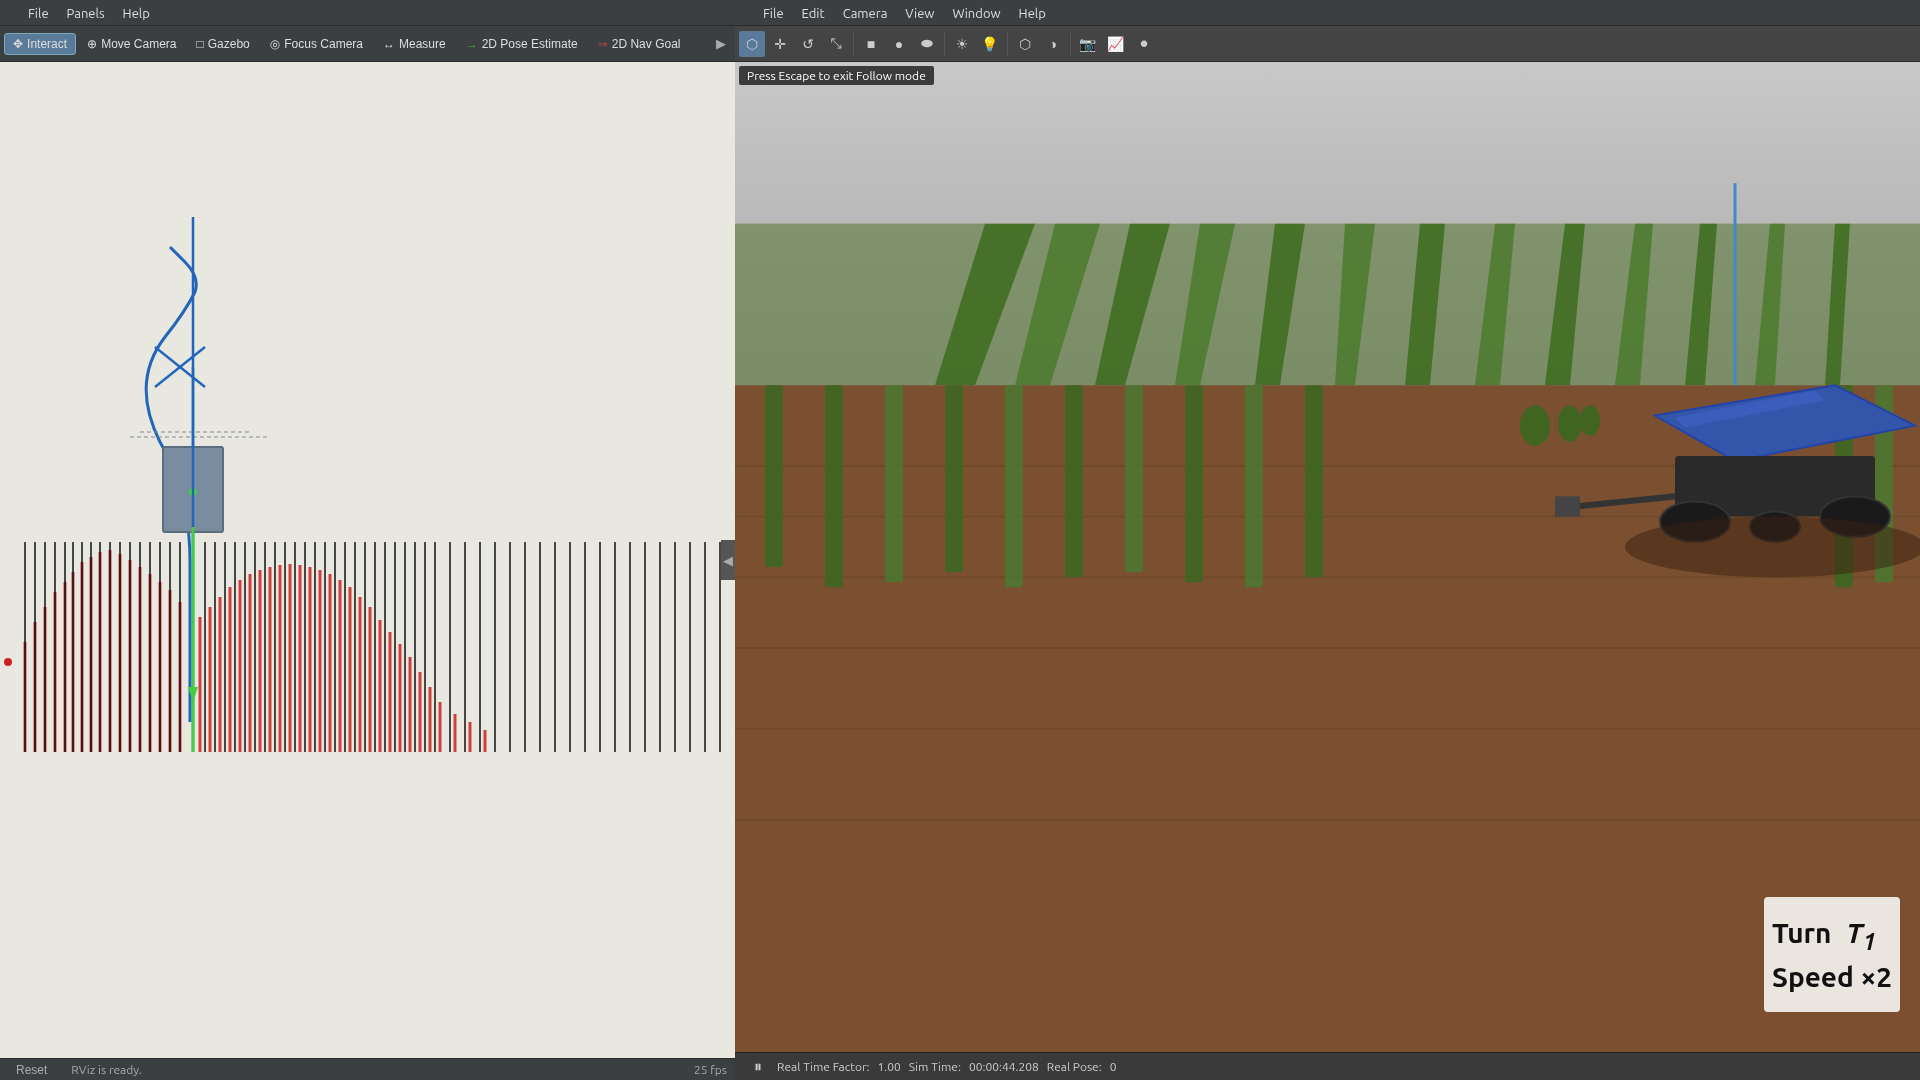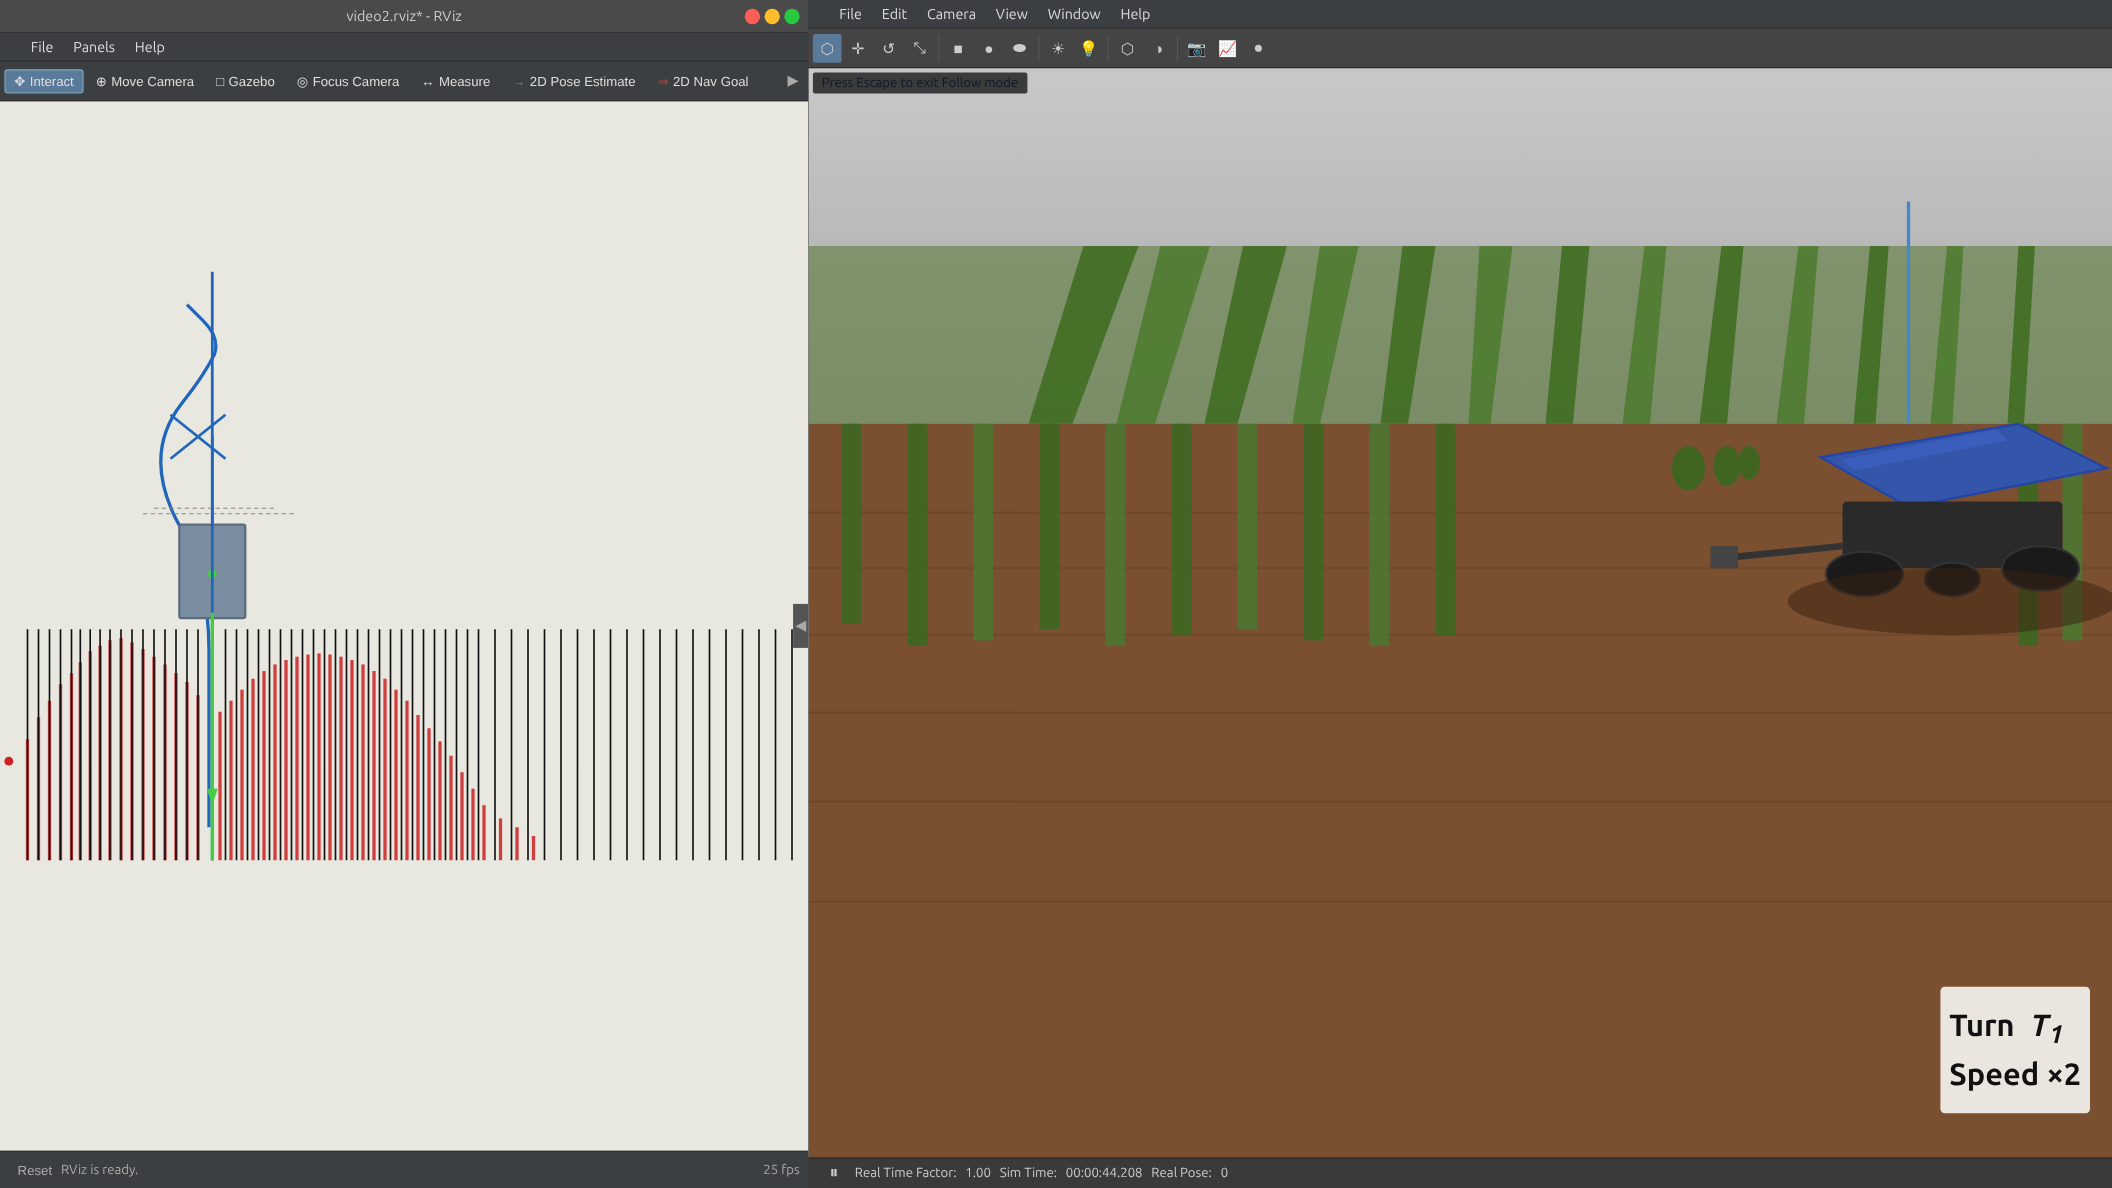--- a/index.html
+++ b/index.html
@@ -108,29 +108,29 @@
     
     .rviz-viewport {
       flex: 1;
       background: #e8e8e0;
       position: relative;
       overflow: hidden;
     }
 
     
     .status-bar {
-      height: 34px;
+      height: 22px;
       background: #3c3f41;
       display: flex;
       align-items: center;
       padding: 0 8px;
       font-size: 12px;
       color: #aaa;
       border-top: 1px solid #2a2a2a;
-      gap: 0;
+      gap: 16px;
     }
     .status-bar .fps {
       margin-left: auto;
     }
 
     
     .robot-viz {
       position: absolute;
       top: 0; left: 0; right: 0; bottom: 0;
     }
@@ -168,21 +168,21 @@
       position: relative;
       overflow: hidden;
       background: #888;
     }
 
     
     .escape-hint {
       position: absolute;
       top: 4px; left: 4px;
       background: rgba(0,0,0,0.7);
-      color: #0f172a;
+      color: #ffffff;
       padding: 3px 8px;
       font-size: 12px;
       border-radius: 2px;
       z-index: 10;
     }
 
     
     .gazebo-status {
       height: 28px;
       background: #3a3a3a;
@@ -234,28 +234,20 @@
       cursor: pointer;
       color: #aaa;
       z-index: 30;
     }
   </style>
 </head>
 <body>
 
 <div class="rviz-window">
 
-  <div class="title-bar">
-    <span>video2.rviz* - RViz</span>
-    <div class="win-controls">
-      <button class="win-btn close"></button>
-      <button class="win-btn min"></button>
-      <button class="win-btn max"></button>
-    </div>
-  </div>
 
   <div class="menu-bar">
     <div class="menu-item">File</div>
     <div class="menu-item">Panels</div>
     <div class="menu-item">Help</div>
   </div>
 
   <div class="toolbar">
     <button class="tool-btn active">
       <span>✥</span>

